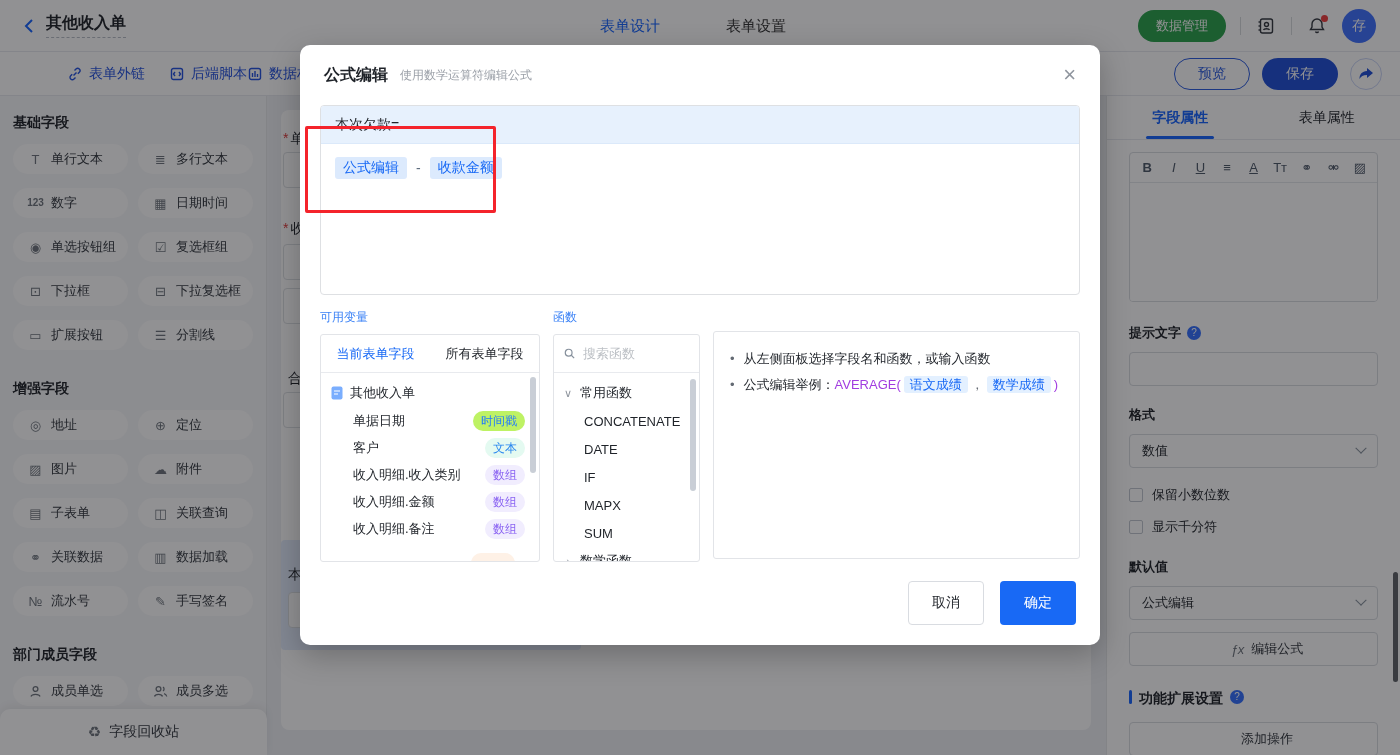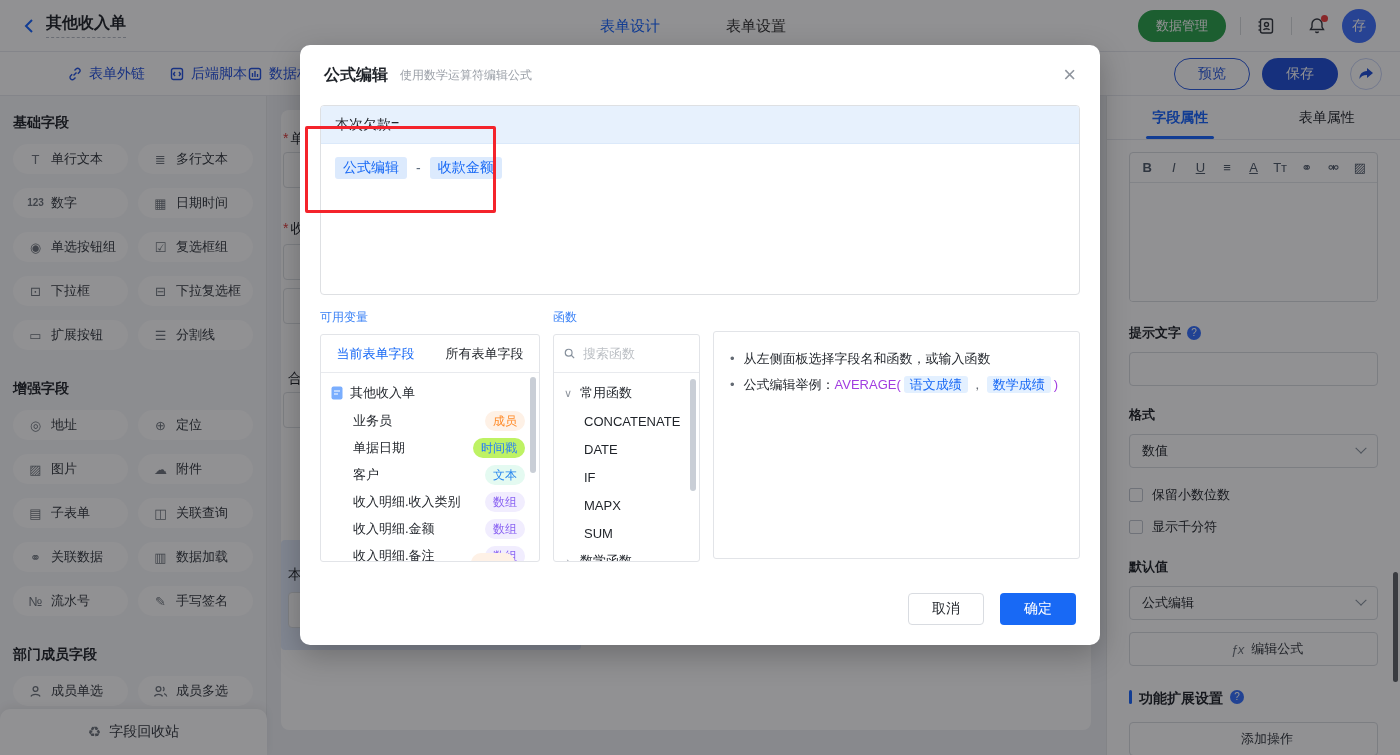--- a/index.html
+++ b/index.html
@@ -108,21 +108,21 @@
   .flist{padding-top:6px;font-size:13px;color:#1f2329;}
   .f-group{height:28px;display:flex;align-items:center;gap:6px;padding-left:8px;cursor:pointer;}
   .f-caret{color:#8f959e;font-size:11px;width:12px;text-align:center;}
   .f-item{height:28px;display:flex;align-items:center;padding-left:30px;cursor:pointer;}
   .tips{padding:14px 16px;font-size:13px;color:#1f2329;line-height:26px;}
   .tip-row{display:flex;align-items:flex-start;gap:9px;}
   .dot{color:#646a73;}
   .ex-fn{color:#a13ce0;}
   .ex-chip{background:#e3f0ff;color:#1869f5;border-radius:3px;padding:1px 6px;margin:0 3px;cursor:pointer;}
   .m-foot{position:absolute;right:24px;bottom:20px;display:flex;gap:16px;}
-  .btn{height:32px;min-width:76px;border-radius:4px;display:flex;align-items:center;justify-content:center;font-size:14px;cursor:pointer;padding:0 16px;}
+  .btn{height:44px;min-width:76px;border-radius:4px;display:flex;align-items:center;justify-content:center;font-size:14px;cursor:pointer;padding:0 16px;}
   .btn-cancel{border:1px solid #d9dce1;background:#fff;color:#1f2329;}
   .btn-ok{background:#1869f5;color:#fff;}
   #red-annot{position:absolute;left:305px;top:126px;width:191px;height:87px;border:3px solid #f4232b;border-radius:2px;z-index:30;pointer-events:none;}
 </style>
 </head>
 <body>
 
 <div id="stage">
 
   <div id="topbar">
@@ -432,24 +432,20 @@
             <div class="tree">
               <div class="t-root">
                 <svg width="12" height="14" viewBox="0 0 12 14">
                     <rect x="0.5" y="0.5" width="11" height="13" rx="2" fill="#7aaefe"></rect>
                     <line x1="3" y1="5" x2="9" y2="5" stroke="#fff" stroke-width="1.2"></line>
                     <line x1="3" y1="8" x2="7" y2="8" stroke="#fff" stroke-width="1.2"></line>
                   </svg>
                 <span>其他收入单</span>
               </div>
               <div class="t-row">
-                  <span class="t-name">业务员</span>
-                  <span class="badge bg-orange">成员</span>
-                </div>
-              <div class="t-row">
                   <span class="t-name">单据日期</span>
                   <span class="badge bg-blue">时间戳</span>
                 </div>
               <div class="t-row">
                   <span class="t-name">客户</span>
                   <span class="badge bg-cyan">文本</span>
                 </div>
               <div class="t-row">
                   <span class="t-name">收入明细.收入类别</span>
                   <span class="badge bg-purple">数组</span>

